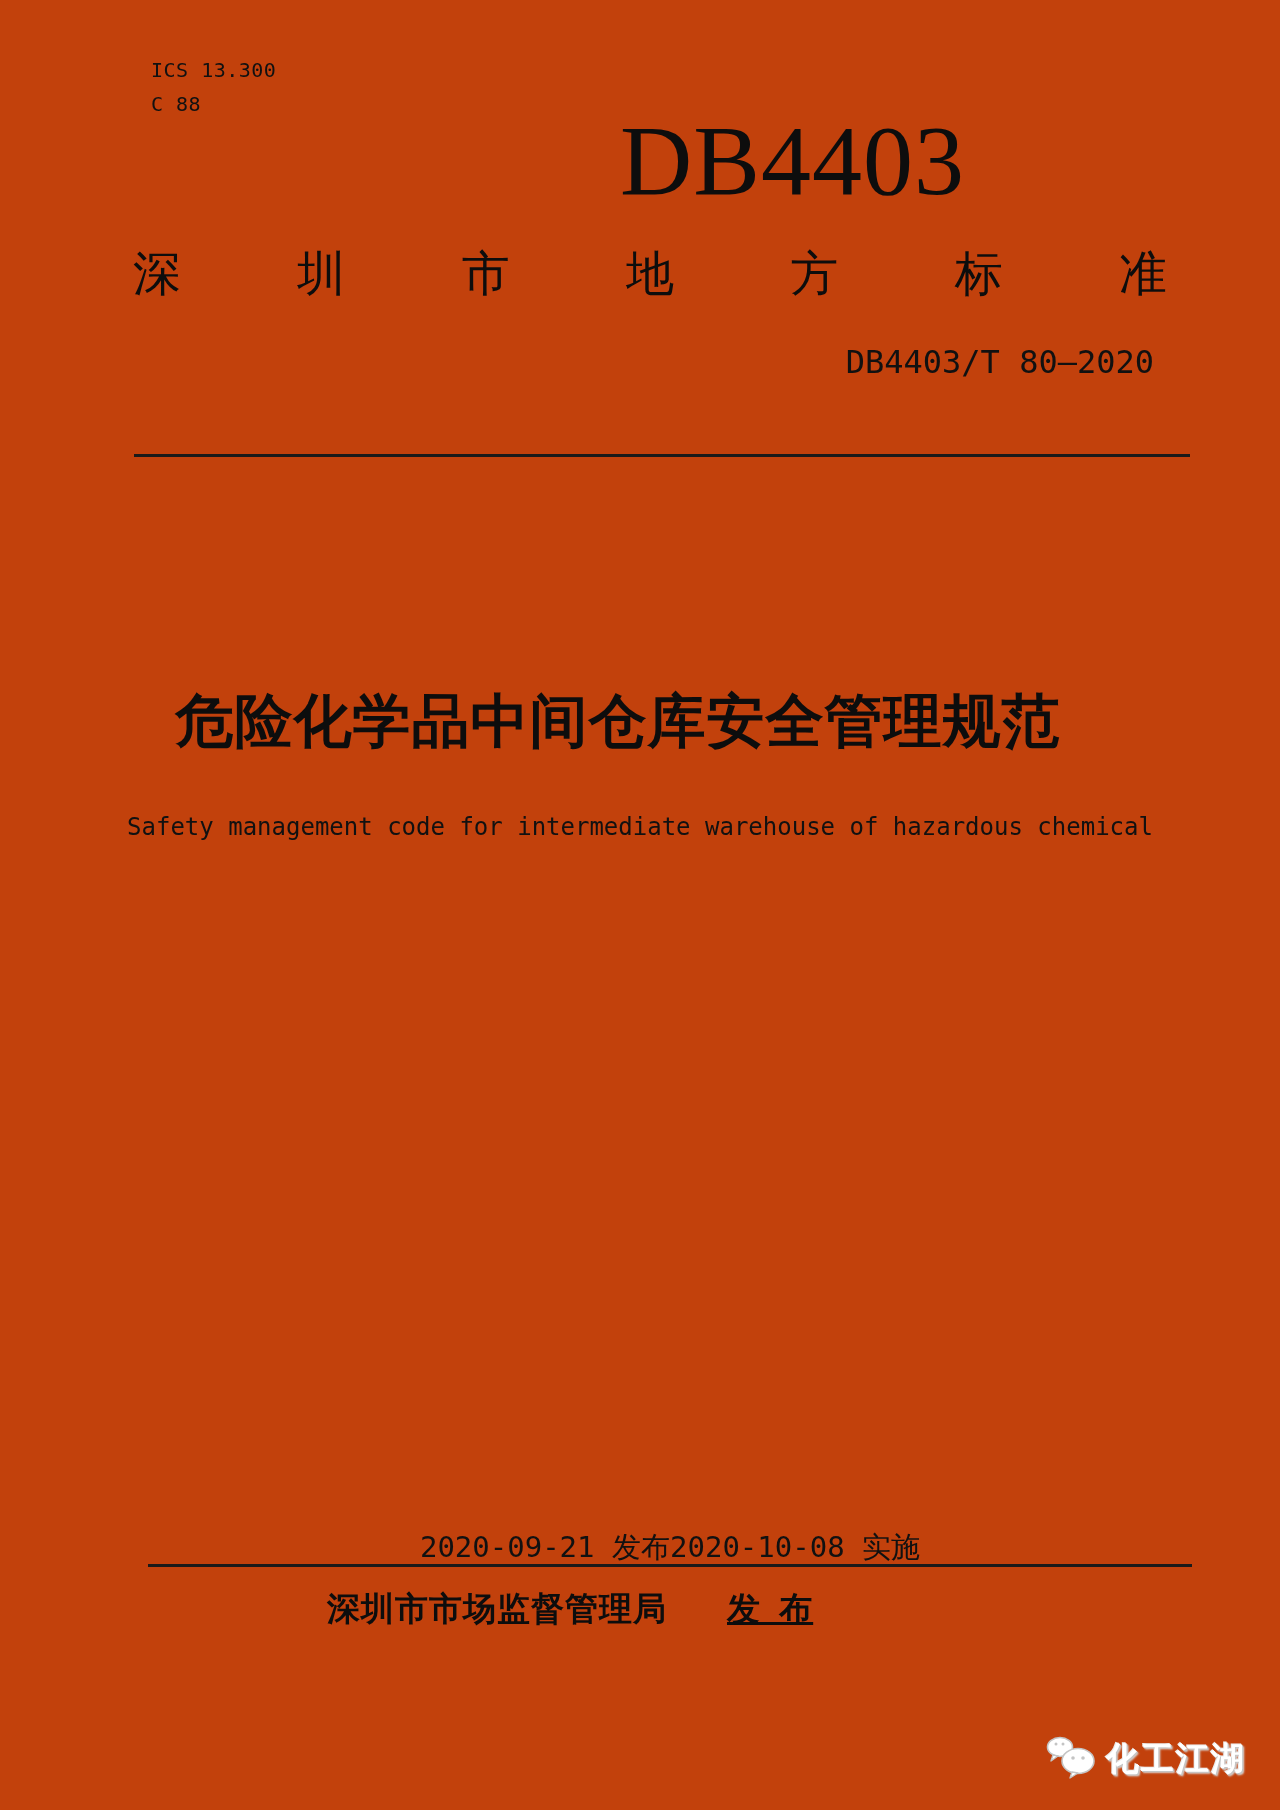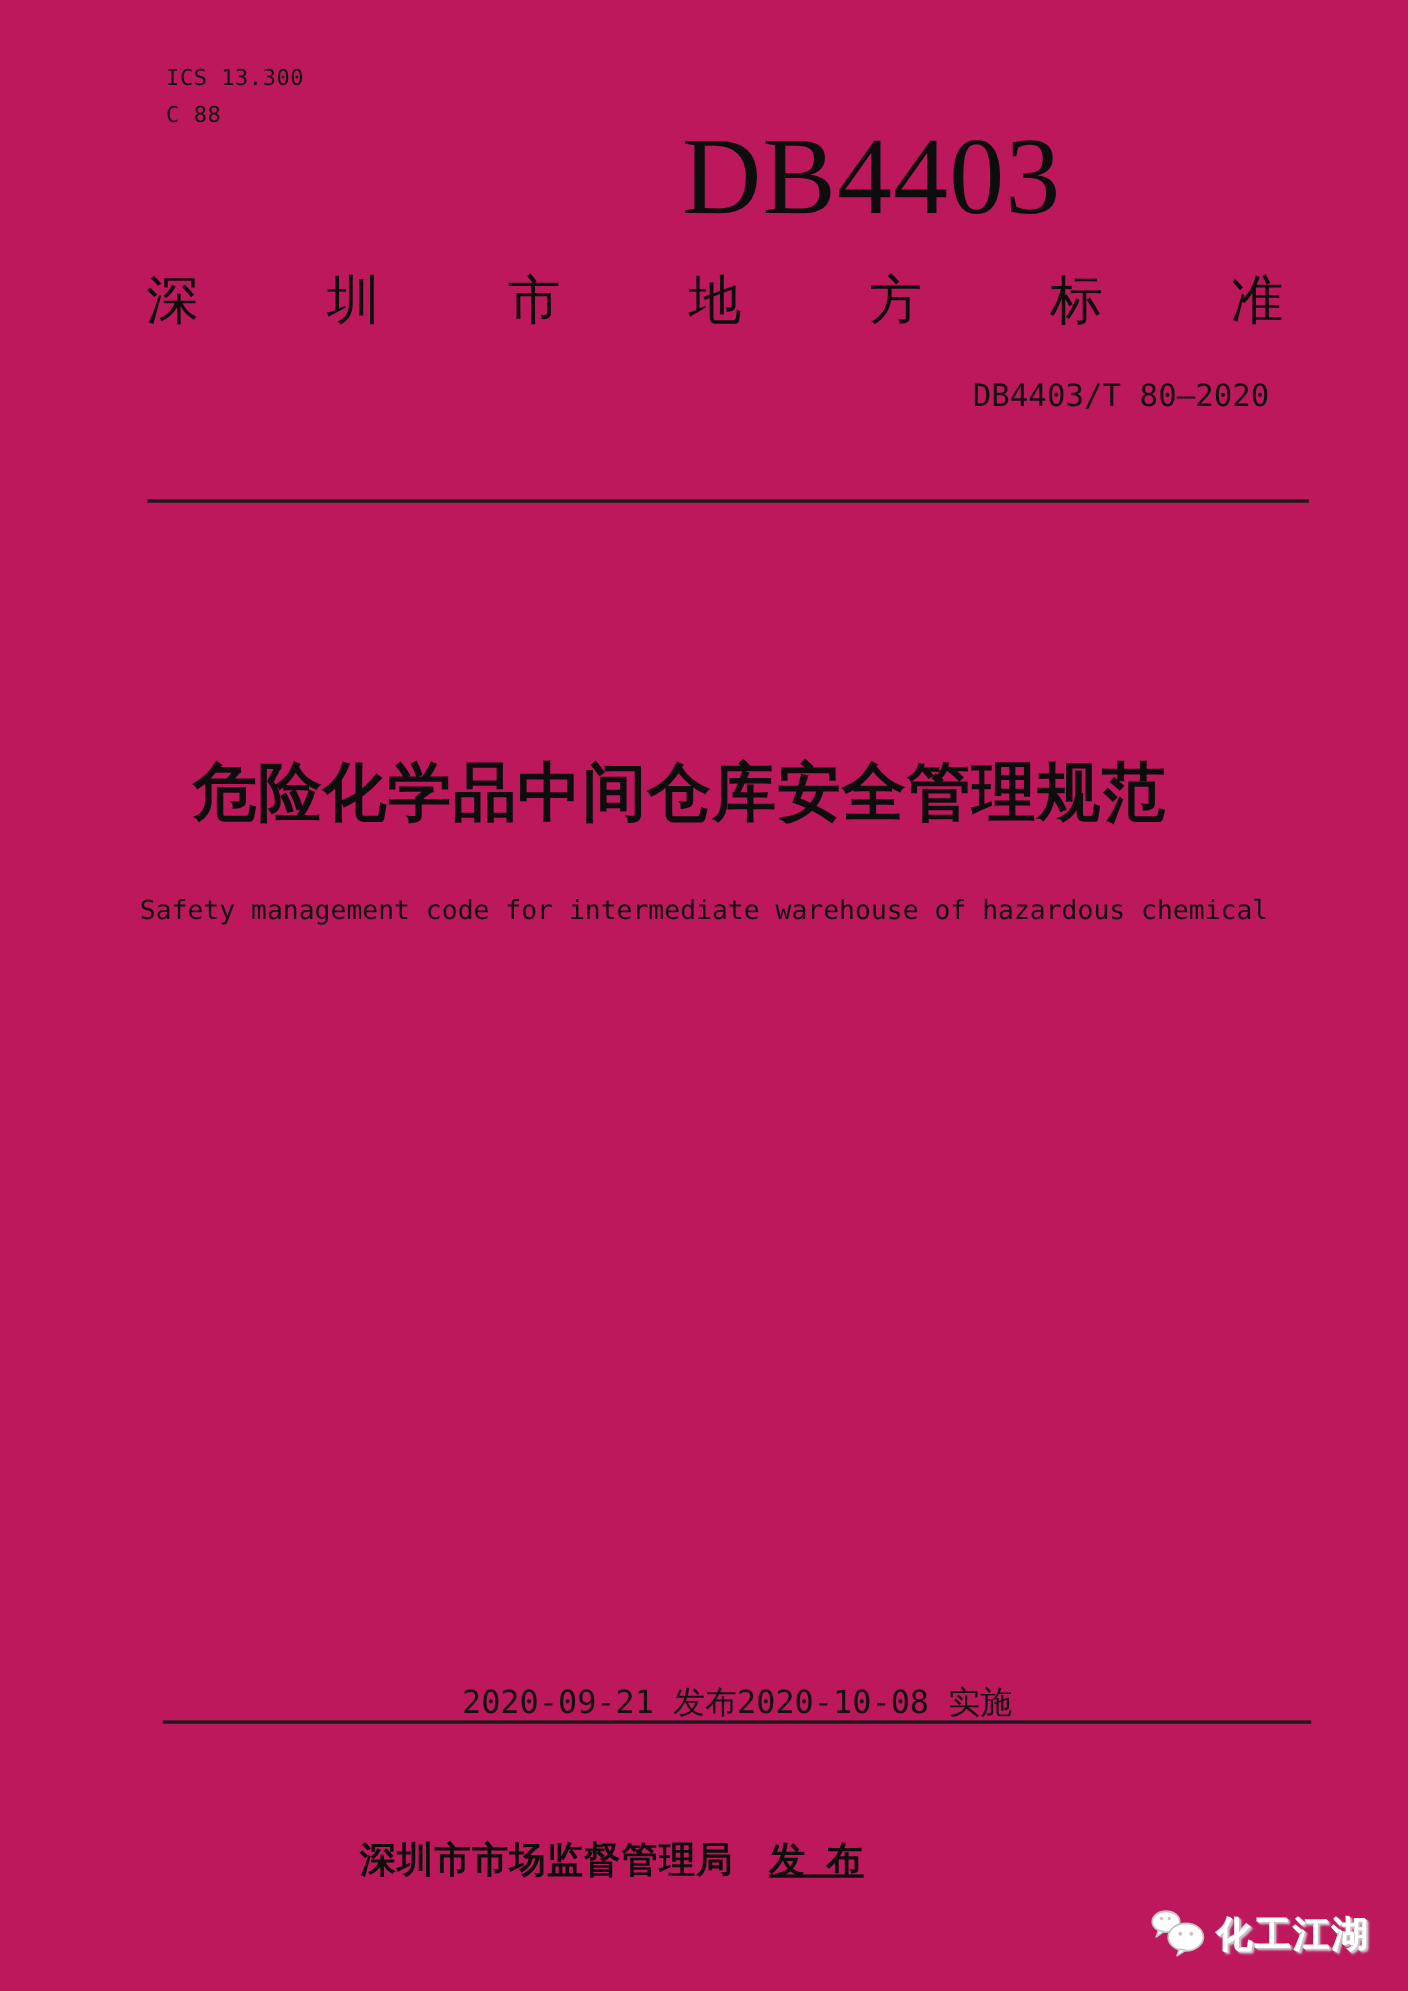--- a/index.html
+++ b/index.html
@@ -4,21 +4,21 @@
 <style>
   html, body {
     margin: 0;
     padding: 0;
     background: #ffffff;
   }
   .page {
     position: relative;
     width: 1280px;
     height: 1810px;
-    background: #be185d;
+    background: #c2410c;
     color: #111111;
     font-family: "Liberation Sans", sans-serif;
     overflow: hidden;
   }
   .mono {
     font-family: "DejaVu Sans Mono", monospace;
   }
   .ics-code {
     position: absolute;
     left: 151px;
@@ -55,21 +55,21 @@
     justify-content: space-between;
     font-size: 48px;
     font-weight: 500;
     line-height: 1;
     color: #0d0d0d;
   }
   .doc-number {
     position: absolute;
     right: 126px;
     top: 346px;
-    font-size: 28px;
+    font-size: 32px;
     line-height: 1;
   }
   .rule {
     position: absolute;
     background: #1a1a1a;
   }
   .top-rule {
     left: 134px;
     top: 454px;
     width: 1056px;
@@ -111,24 +111,24 @@
   }
   .bottom-rule {
     left: 148px;
     top: 1564px;
     width: 1044px;
     height: 3px;
   }
   .publisher-row {
     position: absolute;
     left: 327px;
-    top: 1674px;
+    top: 1592px;
     display: flex;
     align-items: flex-end;
-    gap: 32px;
+    gap: 60px;
     font-size: 33px;
     font-weight: 700;
     line-height: 1;
     color: #0d0d0d;
     letter-spacing: 1px;
   }
   .publish-label {
     word-spacing: 8px;
     text-decoration: underline;
   }

